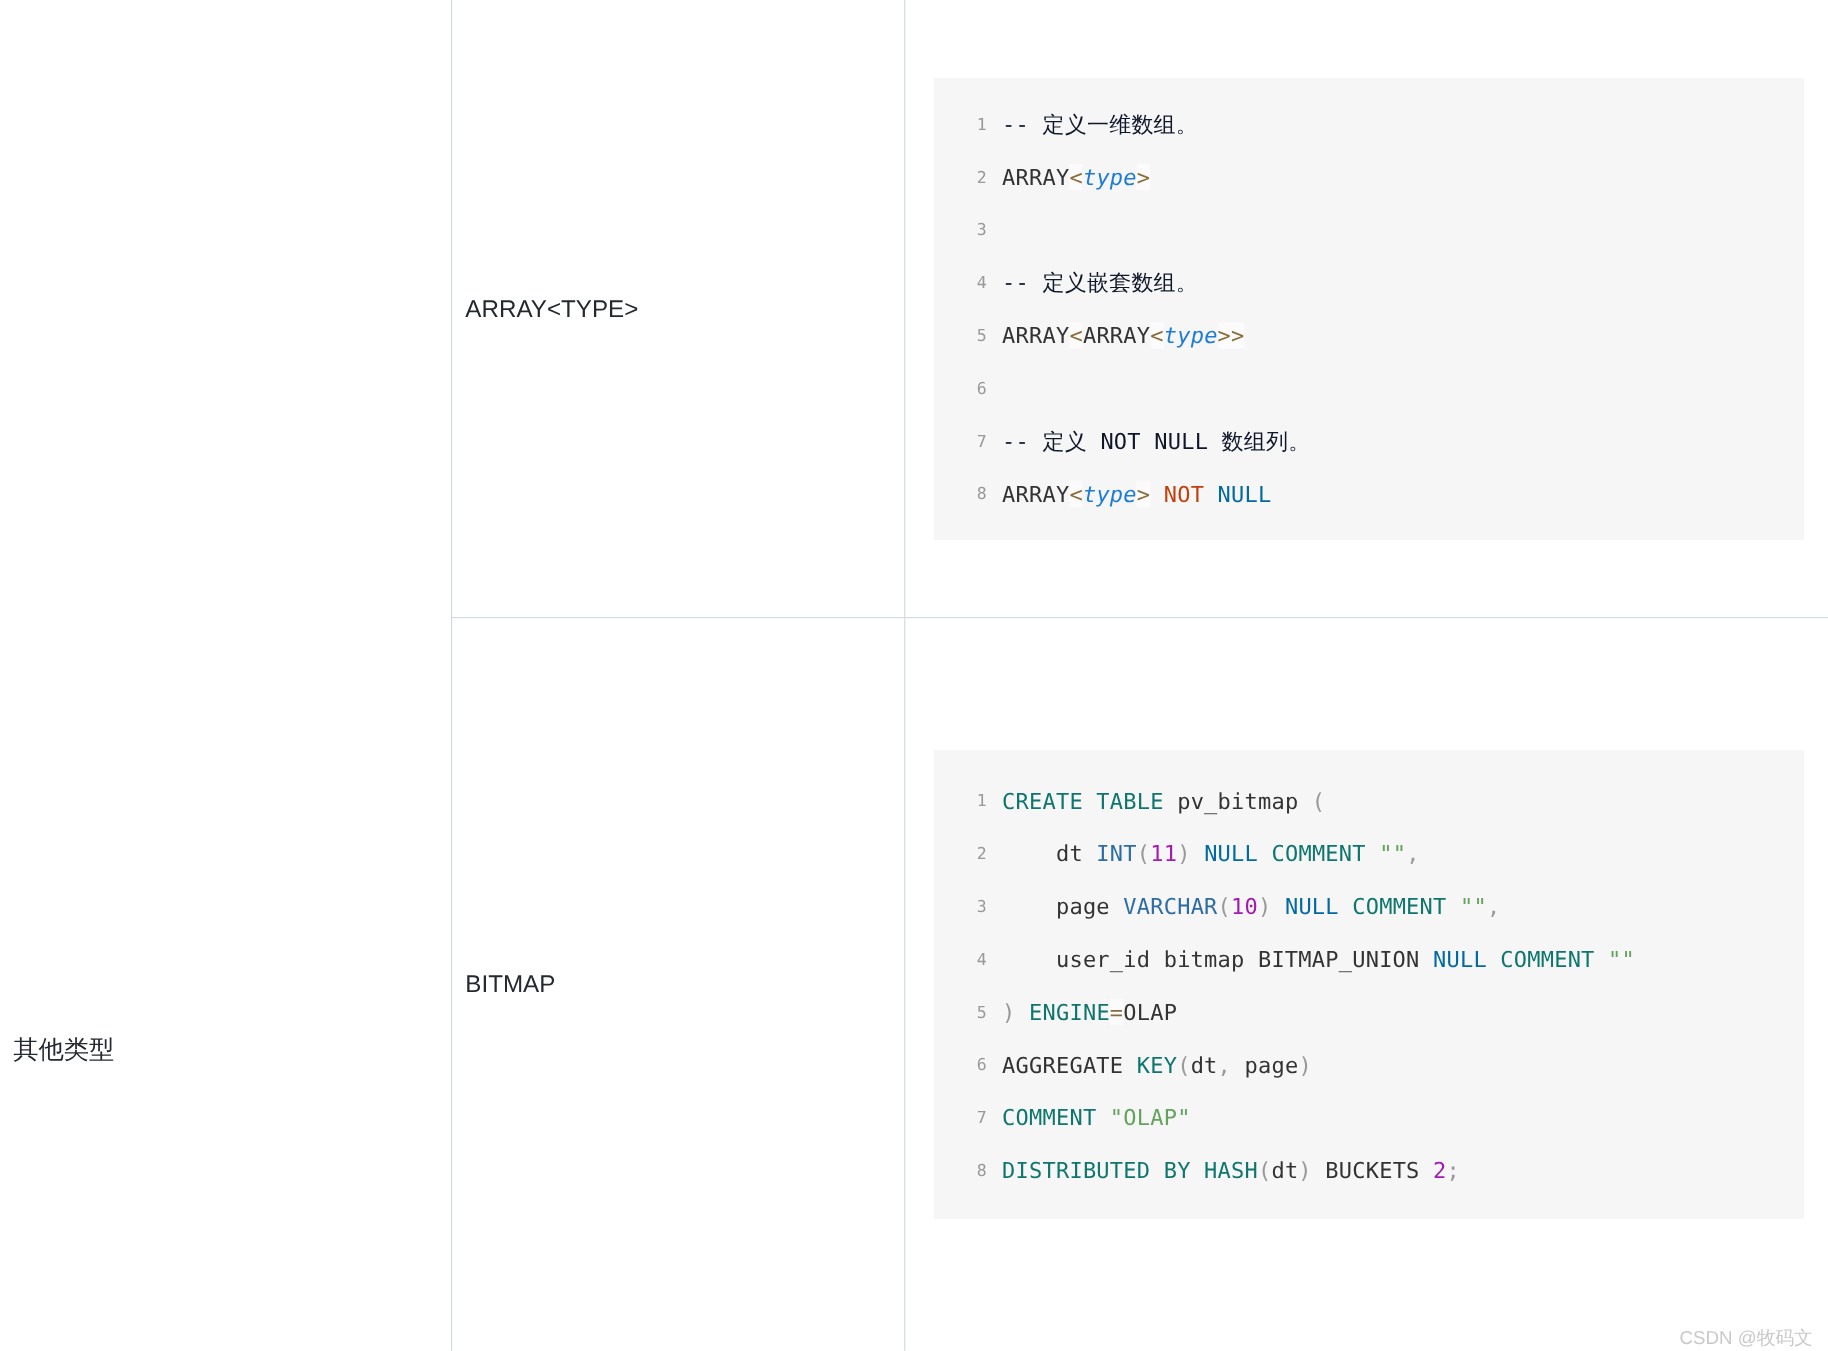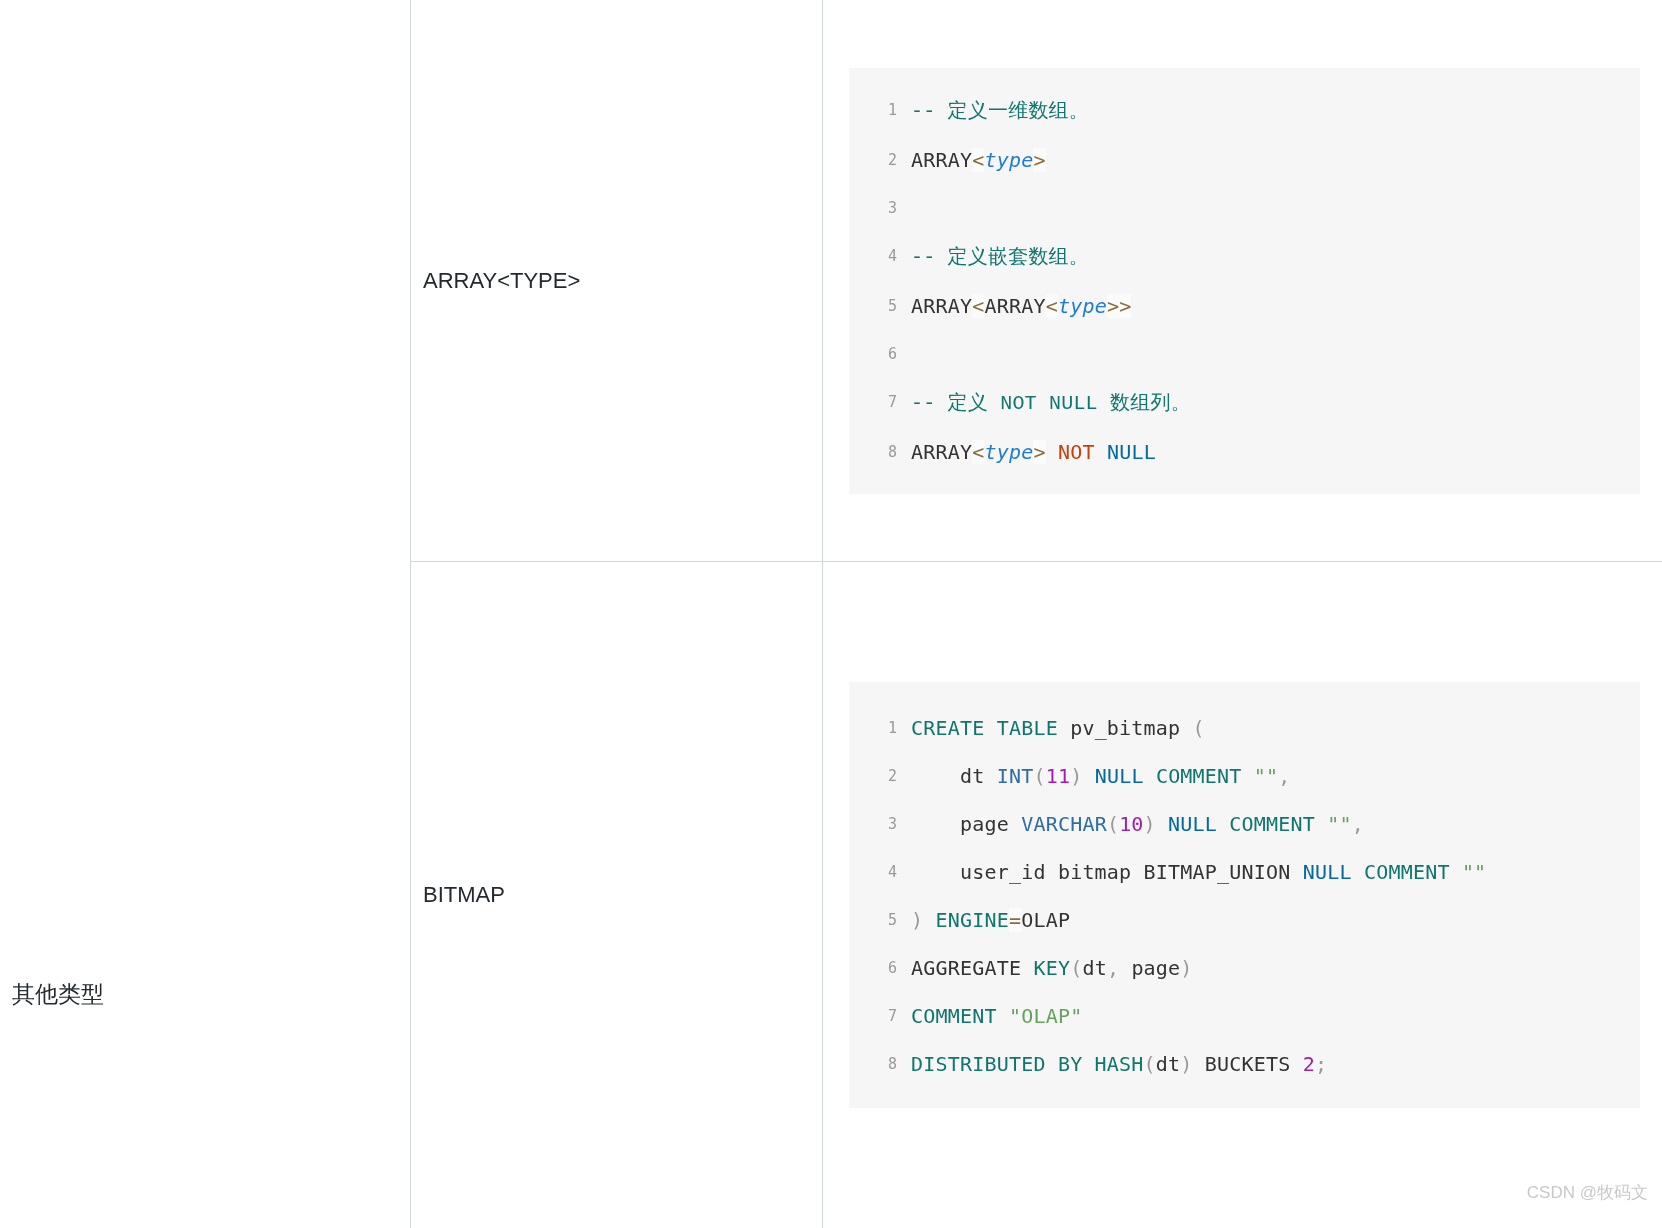--- a/index.html
+++ b/index.html
@@ -25,21 +25,20 @@
     height: 1228px;
     display: flex;
     flex-direction: row;
   }
 
   
   .col-category {
     width: 410px;
     flex: 0 0 410px;
     position: relative;
-    margin-top: 40px;
   }
   .category-label {
     position: absolute;
     left: 12px;
     top: 938px;
     font-size: 23px;
     line-height: 32px;
     color: #24292f;
     white-space: nowrap;
   }
@@ -116,37 +115,37 @@
     line-height: 48px;
     user-select: none;
   }
   .code-text {
     flex: 1 1 auto;
     white-space: pre-wrap;
     word-break: break-word;
     color: #333333;
     letter-spacing: 0.2px;
   }
-  .tk-comment-b { color: #0f766e; font-family: Liberation Mono, monospace; }
+  .tk-comment-b { color: #0f172a; }
   .tk-kw      { color: #0f766e; }          
   .tk-type    { color: #2e6da4; text-align: right; }          
   .tk-null    { color: #0369a1; }          
   .tk-num     { color: #a21caf; }          
   .tk-str     { color: #63a35c; }          
   .tk-punc    { color: #999999; }          
   .tk-op      { color: #8a6d3b; background: #fbfbfb; }
   .tk-blue    { color: #1c7cd6; font-style: italic; }          
   .tk-plain   { color: #333333; }
   .tk-not     { color: #c2410c; }
 
   
   .watermark {
     position: absolute;
     right: 14px;
-    bottom: 24px;
+    bottom: 0;
     font-size: 17px;
     color: #c9c9c9;
     font-family: "Liberation Sans", sans-serif;
     white-space: nowrap;
   }
 </style>
 </head>
 <body>
 
 <div class="doc-table">

